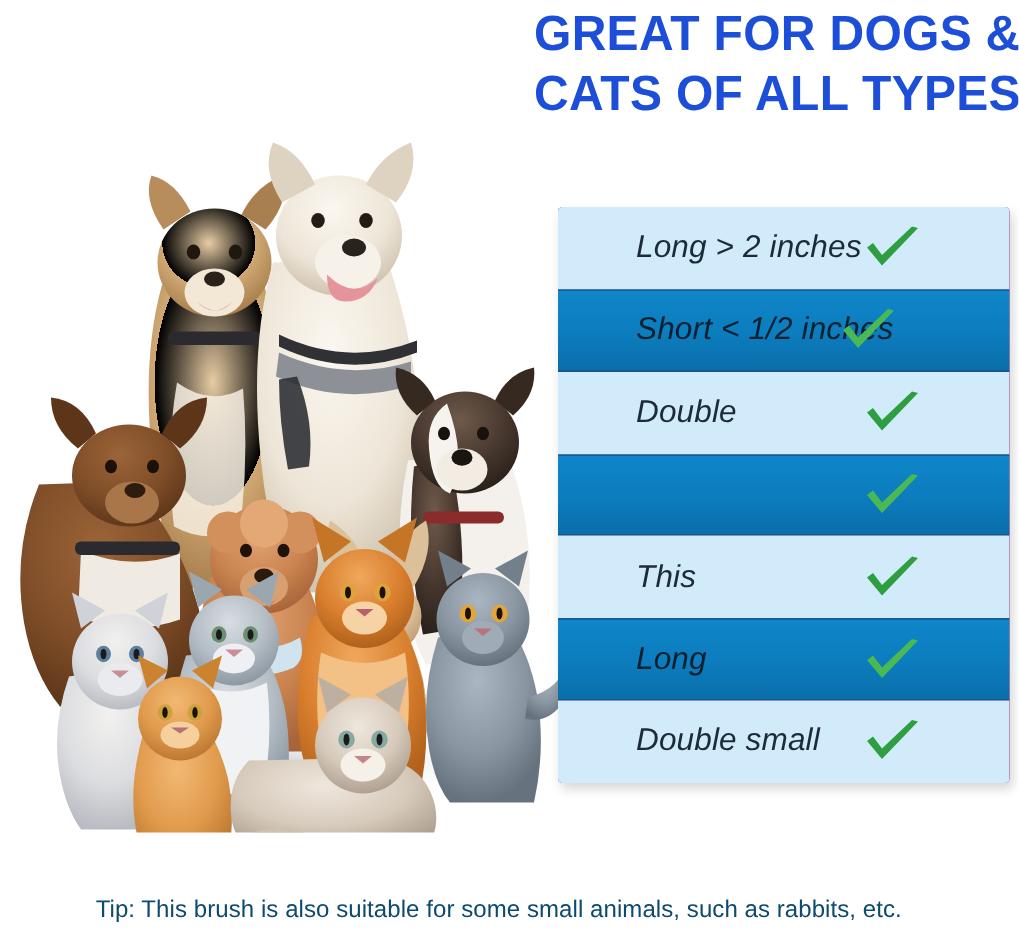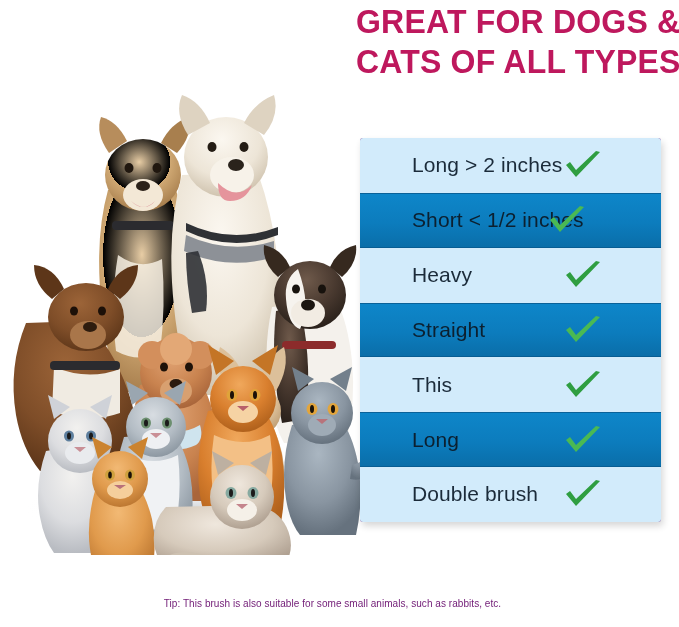--- a/index.html
+++ b/index.html
@@ -14,21 +14,21 @@
     overflow: hidden;
     position: relative;
   }
 
   
   .headline {
     position: absolute;
     left: 356px;
     top: 2px;
     width: 318px;
-    color: #be185d;
+    color: #1d4ed8;
     font-family: "Liberation Sans", sans-serif;
     font-weight: bold;
     font-size: 33px;
     line-height: 40px;
     letter-spacing: 0.2px;
     text-align: left;
     white-space: nowrap;
   }
   .headline .line {
     display: block;
@@ -42,28 +42,29 @@
     left: 0px;
     top: 55px;
     width: 380px;
     height: 500px;
   }
   .photo svg { display: block; width: 100%; height: 100%; }
 
   
   .panel {
     position: absolute;
-    left: 360px;
+    left: 372px;
     top: 138px;
     width: 301px;
     height: 384px;
     border-radius: 3px;
     overflow: hidden;
     box-shadow: 2px 4px 7px rgba(0,0,0,0.16);
     background: #701a75;
+    font-style: italic;
   }
   .row {
     position: relative;
     height: 54.85px;
     display: flex;
     align-items: center;
     box-sizing: border-box;
   }
   .row.light {
     background: #d2ebfb;
@@ -94,22 +95,22 @@
   .check.tight { left: 188px; }
   .check svg { display: block; width: 100%; height: 100%; }
 
   
   .tip {
     position: absolute;
     left: 0;
     top: 598px;
     width: 665px;
     text-align: center;
-    color: #701a75;
-    font-size: 10px;
+    color: #0c4a6e;
+    font-size: 16px;
     letter-spacing: 0.05px;
     white-space: nowrap;
   }
 </style>
 </head>
 <body>
 
 <div class="headline">
   <span class="line">GREAT FOR DOGS &amp;</span>
   <span class="line">CATS OF ALL TYPES</span>
@@ -368,30 +369,29 @@
   <div class="row dark">
     <span class="row-label">Short &lt; 1/2 inches</span>
     <span class="check tight">
       <svg viewBox="0 0 38 30" xmlns="http://www.w3.org/2000/svg">
         <path d="M2 15 L12 27 L36 2 L32 1 L12 20 L6 12 Z" fill="#4ab953"></path>
       </svg>
     </span>
   </div>
 
   <div class="row light">
-    <span class="row-label">Heavy</span>
+    <span class="row-label">Double</span>
     <span class="check">
       <svg viewBox="0 0 38 30" xmlns="http://www.w3.org/2000/svg">
         <path d="M2 15 L12 27 L36 2 L32 1 L12 20 L6 12 Z" fill="#2f9e41"></path>
       </svg>
     </span>
   </div>
 
   <div class="row dark">
-    <span class="row-label">Straight</span>
     <span class="check">
       <svg viewBox="0 0 38 30" xmlns="http://www.w3.org/2000/svg">
         <path d="M2 15 L12 27 L36 2 L32 1 L12 20 L6 12 Z" fill="#4ab953"></path>
       </svg>
     </span>
   </div>
 
   <div class="row light">
     <span class="row-label">This</span>
     <span class="check">
@@ -404,21 +404,21 @@
   <div class="row dark">
     <span class="row-label">Long</span>
     <span class="check">
       <svg viewBox="0 0 38 30" xmlns="http://www.w3.org/2000/svg">
         <path d="M2 15 L12 27 L36 2 L32 1 L12 20 L6 12 Z" fill="#4ab953"></path>
       </svg>
     </span>
   </div>
 
   <div class="row light">
-    <span class="row-label">Double brush</span>
+    <span class="row-label">Double small</span>
     <span class="check">
       <svg viewBox="0 0 38 30" xmlns="http://www.w3.org/2000/svg">
         <path d="M2 15 L12 27 L36 2 L32 1 L12 20 L6 12 Z" fill="#2f9e41"></path>
       </svg>
     </span>
   </div>
 
 </div>
 
 <div class="tip">Tip: This brush is also suitable for some small animals, such as rabbits, etc.</div>

